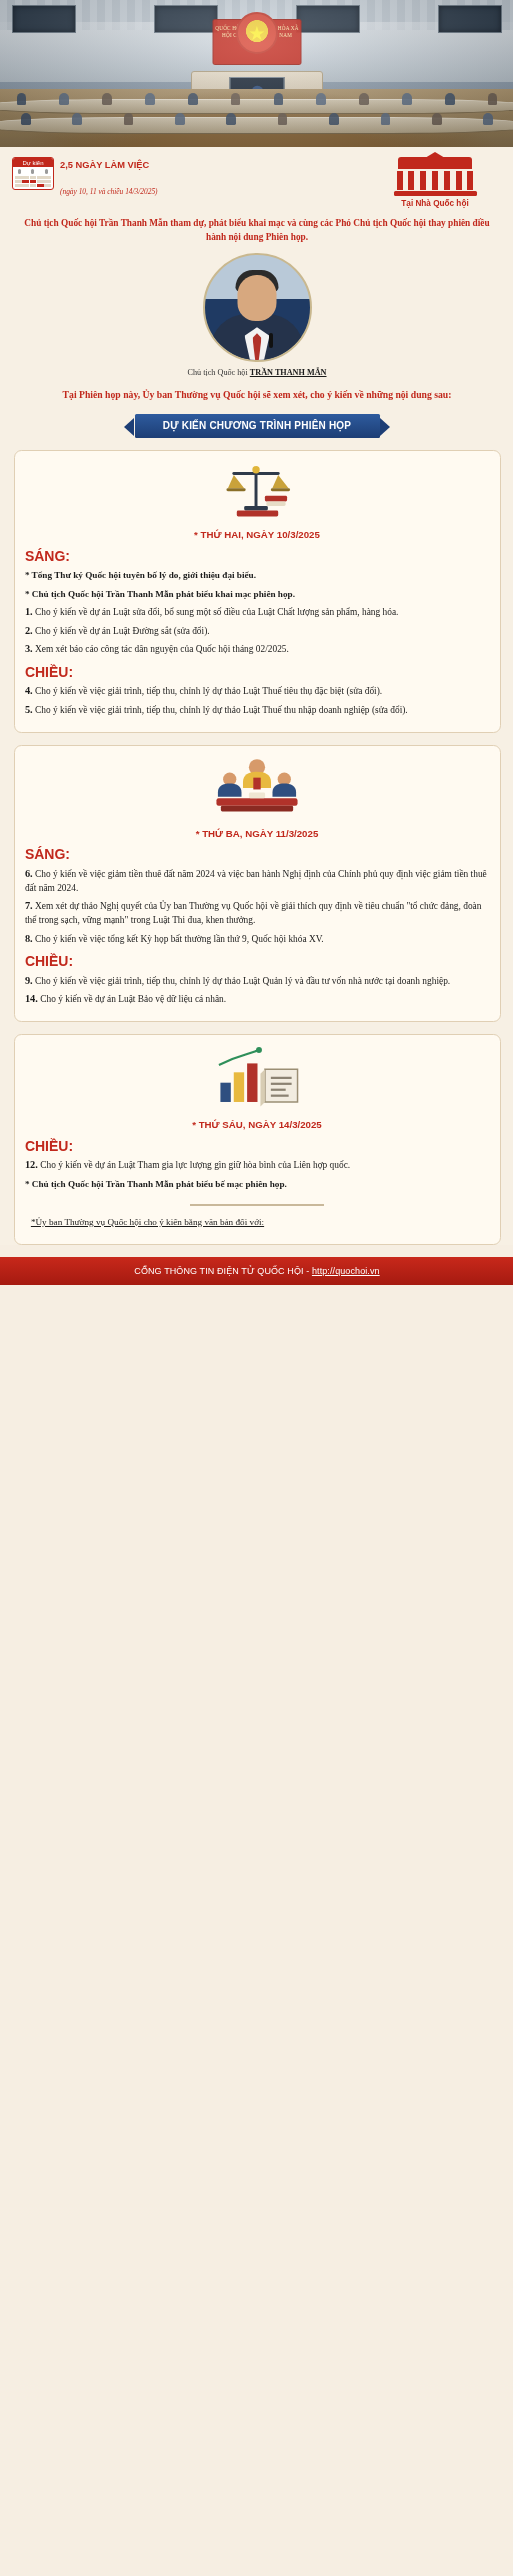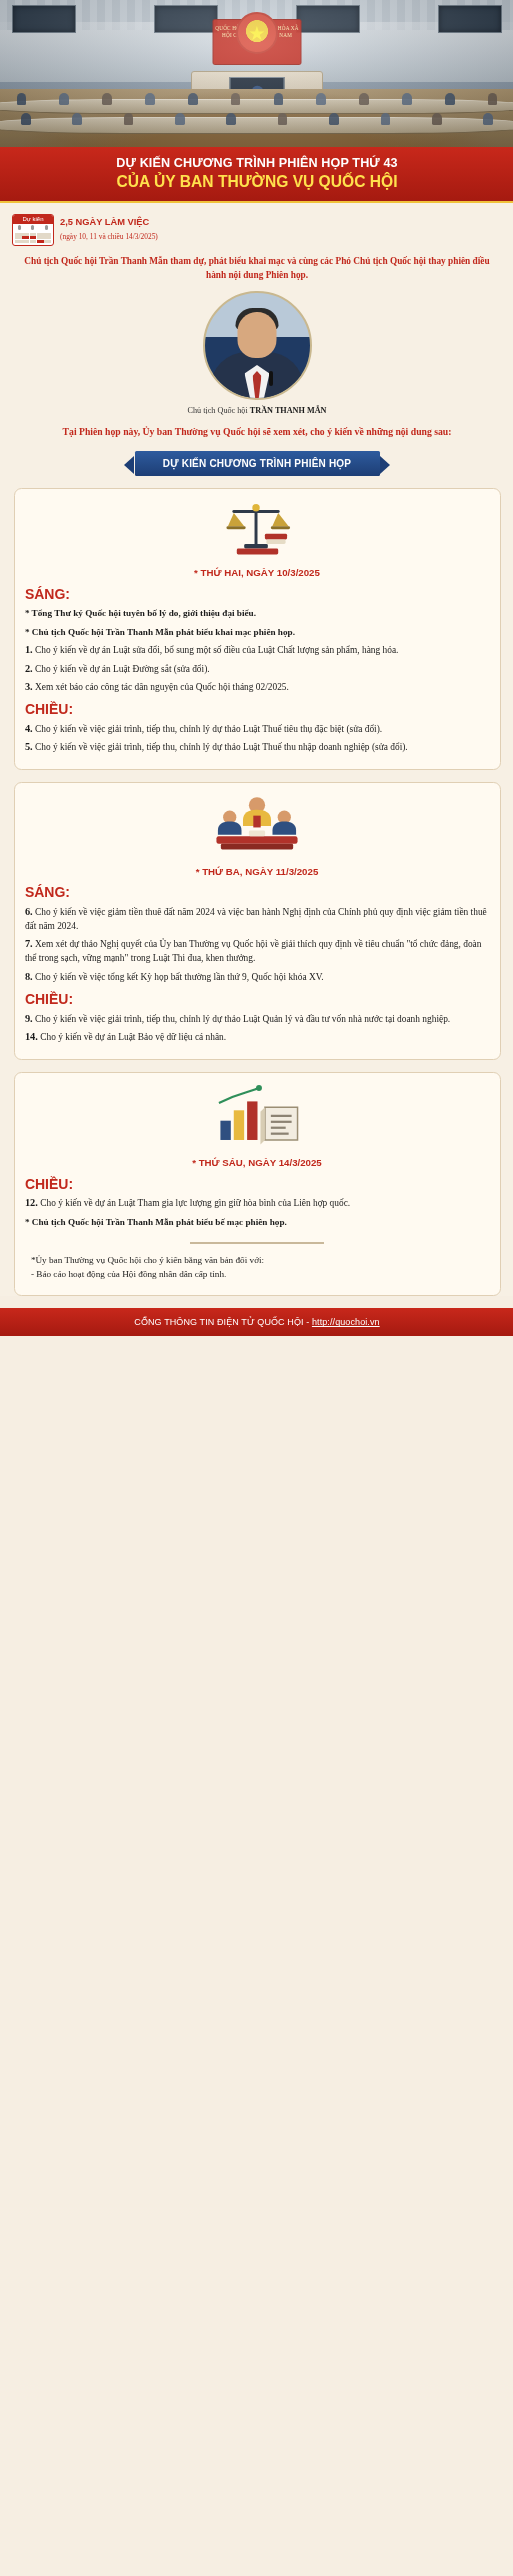--- a/index.html
+++ b/index.html
@@ -156,21 +156,21 @@
   .cal .rings i { width: 3px; height: 5.2px; background: #9a9a9a; display: block; border-radius: 1.5px;}
   .cal .grid {
     display: grid; grid-template-columns: repeat(5, 1fr); gap: 0.7px; padding: 2.2px;
   }
   .cal .grid span { height: 3px; background: #e2d9c8; display: block; }
   .cal .grid span.hot { background: #c1281c; }
   .infotext { padding-top: 3px; }
   .infotext .big {
     color: #c1281c; font-weight: bold; font-size: 9.3px; font-family:"Liberation Sans",sans-serif;
   }
-  .infotext .sub { color: #c1281c; font-size: 7.4px; margin-top: 5px; }
+  .infotext .sub { color: #c1281c; font-size: 7.4px; font-style: italic; margin-top: 17px; }
 
   .inforight { width: 134px; text-align: center; }
   .nhaqh {
     width: 83px; height: 39px; margin: 0 auto; position: relative;
   }
   .nhaqh .roof {
     position: absolute; top: 0; left: 4.5px; right: 4.5px; height: 12px;
     background: #c1281c; border-radius: 3px 3px 0 0;
   }
   .nhaqh .roof:before {
@@ -225,21 +225,21 @@
   }
   .portrait .tie {
     position: absolute; bottom: 0; left: 50%; transform: translateX(-50%);
     width: 9px; height: 27px; background: #b1322a;
     clip-path: polygon(50% 0,100% 18%,70% 100%,30% 100%,0 18%);
   }
   .portrait .mic { position:absolute; bottom: 12px; left: 64px; width: 4.5px; height: 15px; background:#111; border-radius:2.2px; }
   .caption-name {
     margin-top: 6px; font-size: 8.2px; color: #333;
   }
-  .caption-name b { color: #1b1b1b; }
+  .caption-name b { color: #1b1b1b; text-decoration: underline; }
 
   
   .lead2 {
     margin: 10.4px 6px 0;
     text-align: center; color: #c1281c; font-weight: bold; font-size: 9.7px; line-height: 14px;
   }
 
   
   .ribbon {
     margin: 12px auto 0; width: 245px; position: relative; text-align: center;
@@ -276,21 +276,21 @@
   }
   .item { font-size: 9.4px; line-height: 14px; margin: 4.5px 0; }
   .item .num { font-weight: bold; font-size: 10.4px; color: #1b1b1b; }
   .item.bold { font-weight: bold; }
   .item.star { font-size: 9.2px; font-weight: bold; }
 
   
   .ic { display: inline-block; }
 
   
-  .notebox { margin: 13.4px 1.5px 0; padding: 0 4.5px 4.5px; }
+  .notebox { margin: 13.4px 1.5px 0; padding: 0 4.5px 4.5px; text-decoration: underline; }
   .hr { width: 134px; height: 1.5px; background: #c9b89a; margin: 10.4px auto 9px; }
   .note { font-size: 9.2px; line-height: 14px; }
 
   
   .footer {
     margin-top: 12px;
     background: linear-gradient(#c8281b,#a51a10);
     color: #fff; text-align: center; padding: 9px 17px;
     font-family:"Liberation Sans",sans-serif; font-size: 9px; letter-spacing: 0.1px;
   }
@@ -344,24 +344,20 @@
         <i></i>
         <i></i>
         <i></i>
         <i></i>
         <i></i>
         <i></i>
     </div>
     <div class="glow"></div>
   </div>
 
-  <div class="titlebar">
-    <div class="l1">DỰ KIẾN CHƯƠNG TRÌNH PHIÊN HỌP THỨ 43</div>
-    <div class="l2">CỦA ỦY BAN THƯỜNG VỤ QUỐC HỘI</div>
-  </div>
 
   <div class="body">
 
     <div class="inforow">
       <div class="infoleft">
         <div class="cal">
           <div class="cap">Dự kiến</div>
           <div class="rings">
               <i></i>
               <i></i>
@@ -382,20 +378,36 @@
               <span></span>
               <span></span>
               <span class="hot"></span>
               <span></span>
           </div>
         </div>
         <div class="infotext">
           <div class="big">2,5 NGÀY LÀM VIỆC</div>
           <div class="sub">(ngày 10, 11 và chiều 14/3/2025)</div>
         </div>
+      </div>
+      <div class="inforight">
+        <div class="nhaqh">
+          <div class="roof"></div>
+          <div class="cols">
+              <i></i>
+              <i></i>
+              <i></i>
+              <i></i>
+              <i></i>
+              <i></i>
+              <i></i>
+            </div>
+          <div class="base"></div>
+        </div>
+        <div class="cap">Tại Nhà Quốc hội</div>
       </div>
     </div>
 
     <div class="lead">Chủ tịch Quốc hội Trần Thanh Mẫn tham dự, phát biểu khai mạc và cùng các Phó Chủ tịch Quốc hội thay phiên điều hành nội dung Phiên họp.</div>
 
     <div class="portrait-wrap">
       <div class="portrait">
         <div class="suit"></div>
         <div class="shirt"></div>
         <div class="tie"></div>
@@ -489,21 +501,20 @@
       </div>
       <div class="daytitle">* THỨ SÁU, NGÀY 14/3/2025</div>
 
       <div class="sess">CHIỀU:</div>
       <div class="item"><span class="num">12.</span> <span>Cho ý kiến về dự án Luật Tham gia lực lượng gìn giữ hòa bình của Liên hợp quốc.</span></div>
       <div class="item star bold">* Chủ tịch Quốc hội Trần Thanh Mẫn phát biểu bế mạc phiên họp.</div>
 
       <div class="notebox">
         <div class="hr"></div>
         <div class="note b">*Ủy ban Thường vụ Quốc hội cho ý kiến bằng văn bản đối với:</div>
-        <div class="note">- Báo cáo hoạt động của Hội đồng nhân dân cấp tỉnh.</div>
       </div>
     </div>
 
   </div>
 
   <div class="footer">
     <span>CỔNG THÔNG TIN ĐIỆN TỬ QUỐC HỘI - </span><span class="u">http://quochoi.vn</span>
   </div>
 
 </div>

